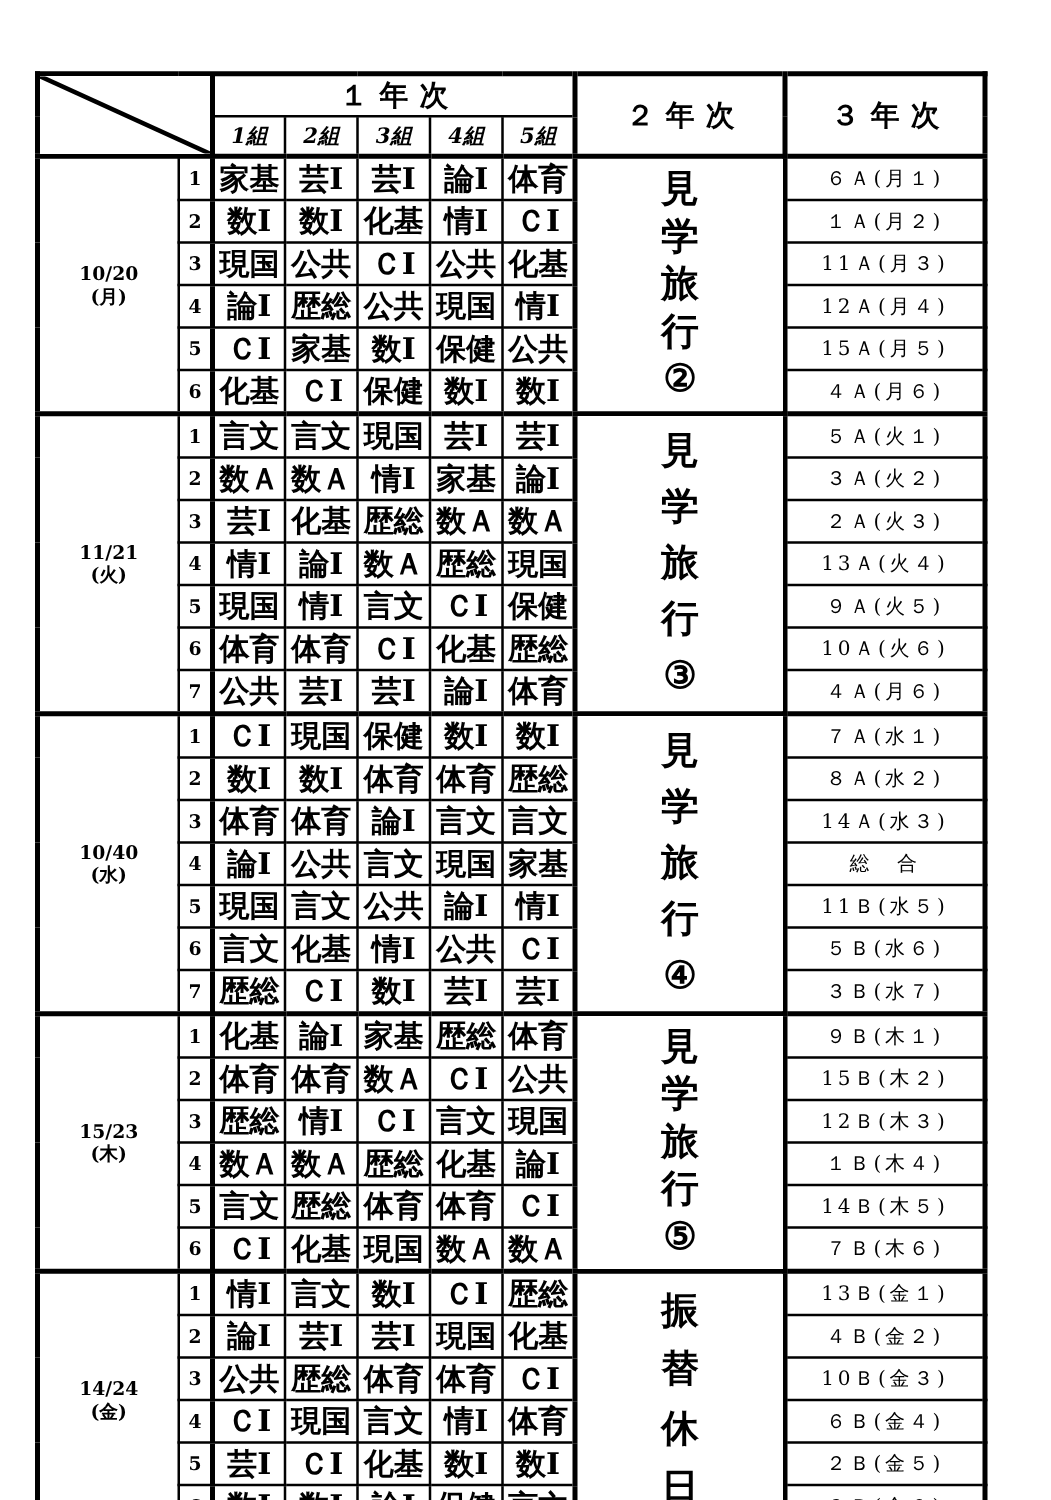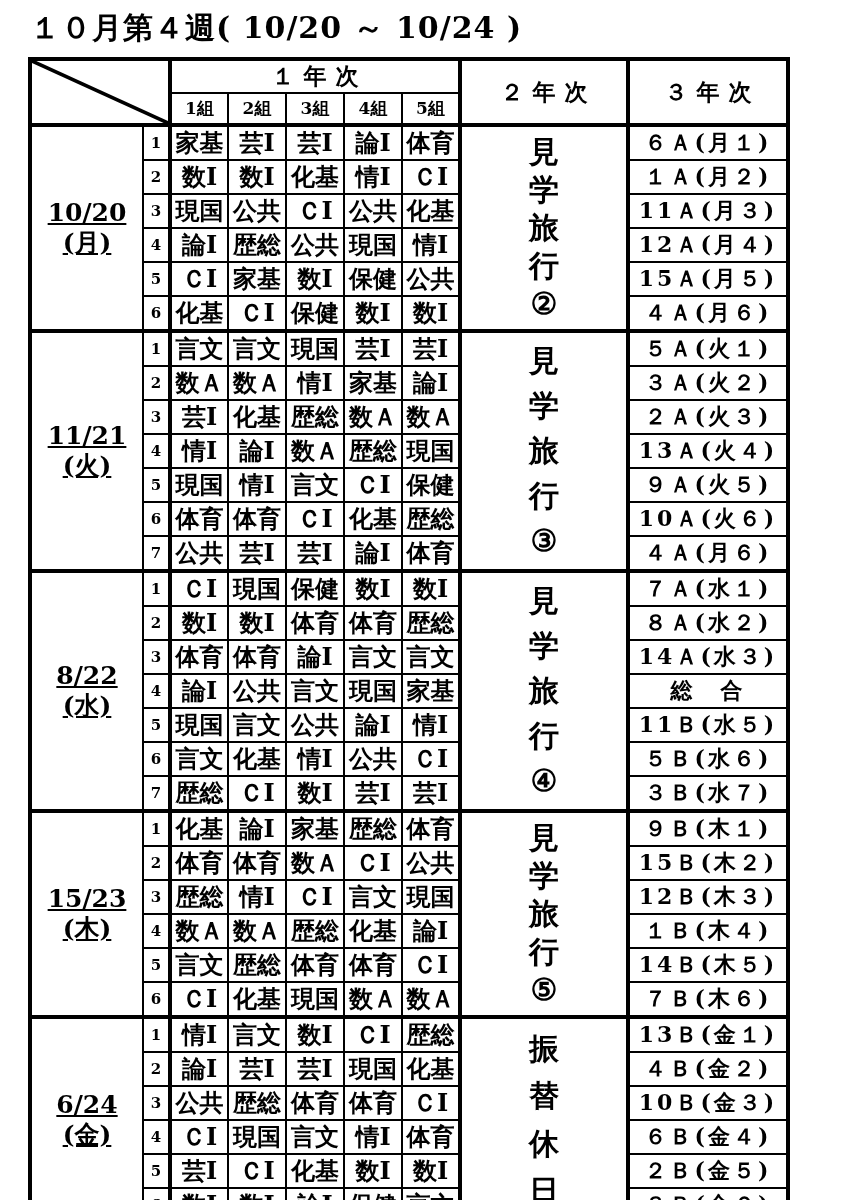--- a/index.html
+++ b/index.html
@@ -49,30 +49,30 @@
 
   .hdr-year {
     font-size: 23px;
     font-weight: bold;
     letter-spacing: 9px;
     text-indent: 9px;
   }
   .hdr-class {
     font-size: 17px;
     font-weight: bold;
+    font-style: italic;
   }
   .hr2 td { border-bottom-width: 4px; }
   .hdr-span { border-bottom-width: 4px; }
 
   .day-cell {
-    font-size: 25px;
+    font-size: 15px;
     font-weight: bold;
     line-height: 1.2;
     border-bottom-width: 4px;
-    text-decoration: underline;
   }
   .period-no {
     font-size: 15px;
     font-weight: bold;
     border-right-width: 4px;
   }
   .subject {
     font-size: 24px;
     font-weight: bold;
     white-space: nowrap;
@@ -85,31 +85,30 @@
     border-bottom-width: 4px;
   }
   .year2-cell .vtext {
     position: absolute; left: 0; top: 0; right: 0; bottom: 0;
     display: flex; flex-direction: column;
     justify-content: space-around; align-items: center;
     padding: 6px 0;
   }
   .year2-cell .vtext span { display: block; line-height: 1; }
   .year3 {
-    font-size: 22px;
-    font-weight: bold;
+    font-size: 16px;
+    font-weight: normal;
     letter-spacing: 3px;
     white-space: nowrap;
   }
 </style>
 </head>
 <body>
 
 <div class="page">
-  <div class="title">１０月第４週( 10/20 ～ 10/24 )</div>
 
   <table class="timetable">
     <colgroup>
       <col style="width:113px">
       <col style="width:27px">
       <col style="width:58px">
         <col style="width:58px">
         <col style="width:58px">
         <col style="width:58px">
         <col style="width:58px">
@@ -274,21 +273,21 @@
           <td class="period-no">7</td>
           <td class="subject">公共</td>
           <td class="subject">芸Ⅰ</td>
           <td class="subject">芸Ⅰ</td>
           <td class="subject">論Ⅰ</td>
           <td class="subject thick-r">体育</td>
           <td class="year3">４Ａ(月６)</td>
         </tr>
         <tr class="body-row">
           <td class="day-cell" rowspan="7">
-            <div class="day-date">8/22</div>
+            <div class="day-date">10/40</div>
             <div class="day-weekday">(水)</div>
           </td>
           <td class="period-no">1</td>
           <td class="subject">ＣⅠ</td>
           <td class="subject">現国</td>
           <td class="subject">保健</td>
           <td class="subject">数Ⅰ</td>
           <td class="subject thick-r">数Ⅰ</td>
           <td class="year2-cell" rowspan="7">
             <div class="vtext">
@@ -417,21 +416,21 @@
           <td class="period-no">6</td>
           <td class="subject">ＣⅠ</td>
           <td class="subject">化基</td>
           <td class="subject">現国</td>
           <td class="subject">数Ａ</td>
           <td class="subject thick-r">数Ａ</td>
           <td class="year3">７Ｂ(木６)</td>
         </tr>
         <tr class="body-row">
           <td class="day-cell" rowspan="6">
-            <div class="day-date">6/24</div>
+            <div class="day-date">14/24</div>
             <div class="day-weekday">(金)</div>
           </td>
           <td class="period-no">1</td>
           <td class="subject">情Ⅰ</td>
           <td class="subject">言文</td>
           <td class="subject">数Ⅰ</td>
           <td class="subject">ＣⅠ</td>
           <td class="subject thick-r">歴総</td>
           <td class="year2-cell" rowspan="6">
             <div class="vtext">

